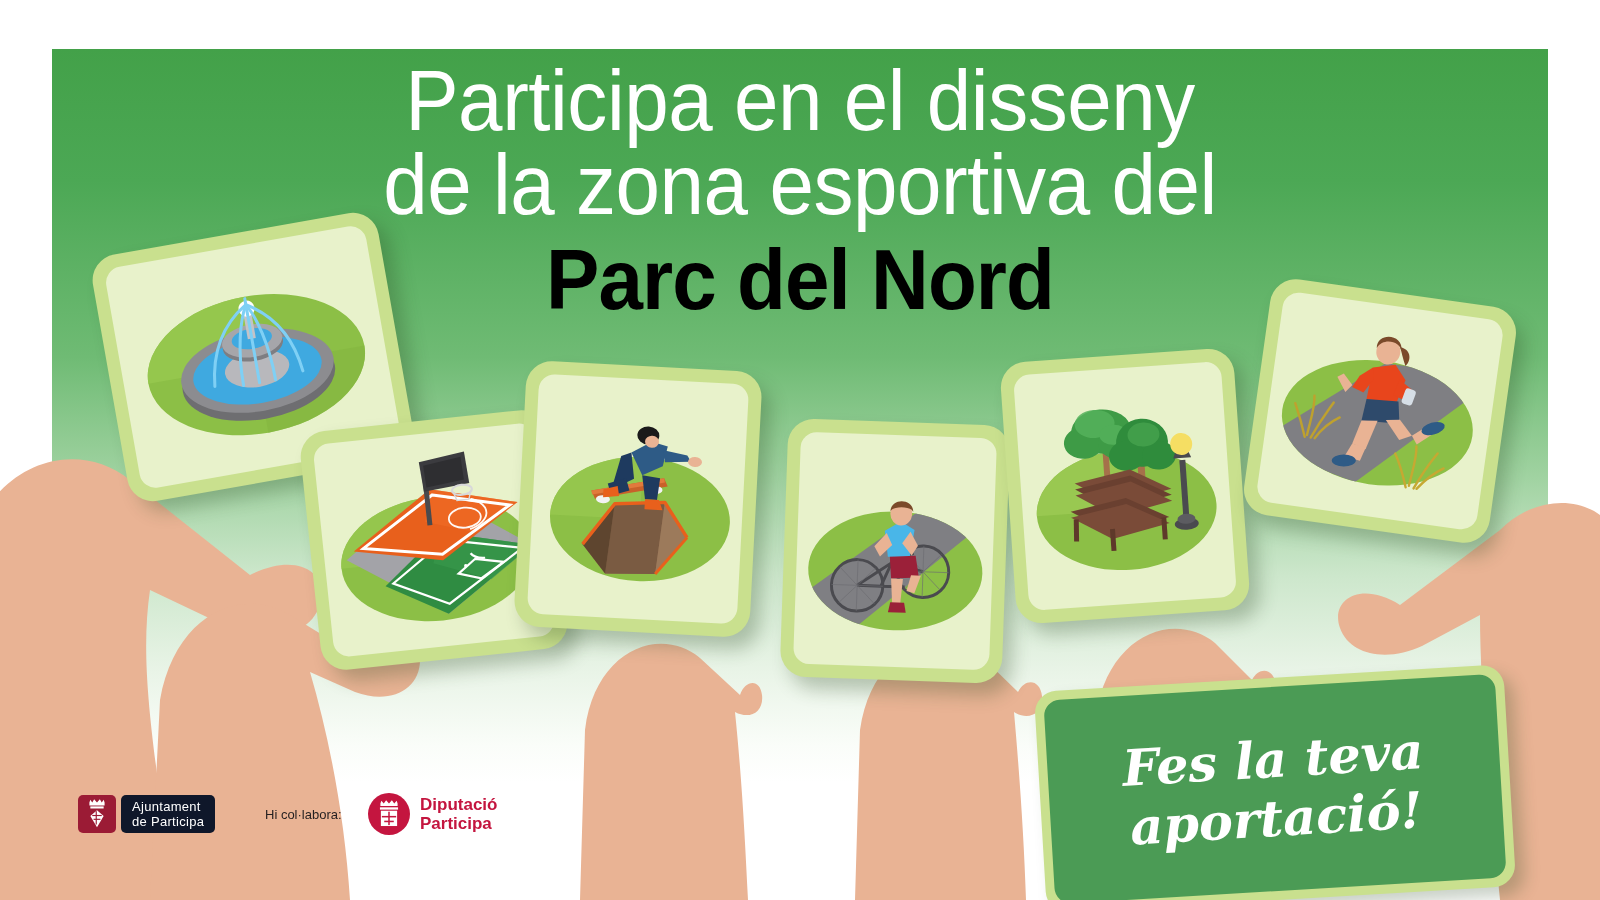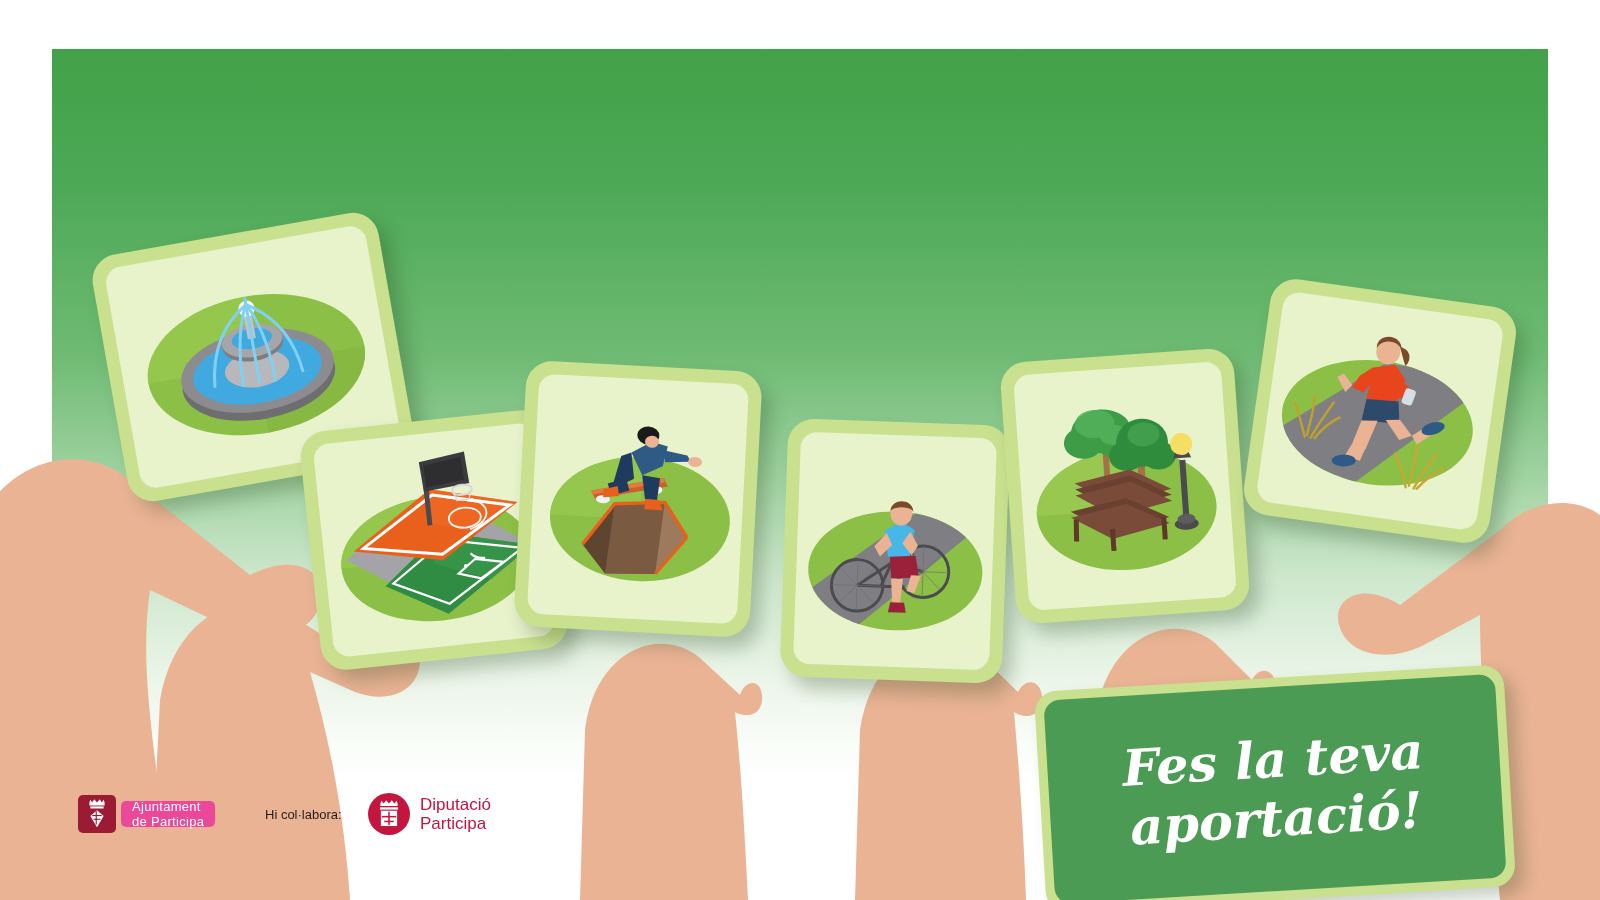--- a/index.html
+++ b/index.html
@@ -38,43 +38,48 @@
                  display:flex;align-items:center;justify-content:center;}
   .callout-text{font-family:"DejaVu Serif",serif;font-style:italic;font-weight:700;
                 color:#ffffff;font-size:50px;line-height:1.18;text-align:center;
                 transform:scaleX(1.02);}
 
   
   .footer{position:absolute;left:0;top:790px;width:1600px;height:60px;}
   .logo-sab{position:absolute;left:78px;top:5px;display:flex;align-items:center;height:38px;}
   .crest-sq{width:38px;height:38px;background:#9B1B35;border-radius:5px;
             position:relative;flex:none;}
-  .sab-box{height:26px;background:#ec4899;border-radius:5px;margin-left:5px;
+  .sab-box{height:38px;background:#0f172a;border-radius:5px;margin-left:5px;
            display:flex;flex-direction:column;justify-content:center;padding:0 11px;box-sizing:border-box;}
   .sab-l1,.sab-l2{color:#fff;font-size:13px;line-height:15px;letter-spacing:0.3px;
                   font-family:"Liberation Sans",sans-serif;white-space:nowrap;}
 
   .collab-lbl{position:absolute;left:265px;top:17px;font-size:13px;color:#231F20;
               font-family:"Liberation Sans",sans-serif;white-space:nowrap;}
 
   .logo-dip{position:absolute;left:368px;top:2px;display:flex;align-items:center;height:44px;}
   .crest-circ{width:42px;height:42px;background:#C4153F;border-radius:50%;position:relative;flex:none;}
   .dip-txt{margin-left:10px;}
-  .dip-l1,.dip-l2{color:#C4153F;font-weight:400;font-size:17px;line-height:19px;
+  .dip-l1,.dip-l2{color:#C4153F;font-weight:700;font-size:17px;line-height:19px;
                   font-family:"Liberation Sans",sans-serif;white-space:nowrap;}
 
   .crest-svg{position:absolute;left:0;top:0;width:100%;height:100%;}
 </style>
 </head>
 <body>
 
 <div id="stage">
 
   <div class="panel"></div>
 
+  <div class="headline">
+    <span class="hl-line">Participa en el disseny</span>
+    <span class="hl-line">de la zona esportiva del</span>
+    <span class="hl-bold">Parc del Nord</span>
+  </div>
 
   <svg class="hand-wrap" style="left:0;top:400px;width:1600px;height:500px;" viewBox="0 0 1600 500">
 
     <g>
       <path d="M-20,500 L-20,120 C10,60 80,40 130,80 L250,175 C300,150 330,175 320,205
                C310,235 270,245 230,228 L150,190 C140,260 150,330 175,500 Z" fill="#E9B394"></path>
     </g>
 
     <g>
       <path d="M150,500 L160,300 C175,215 240,185 290,215 L360,258

